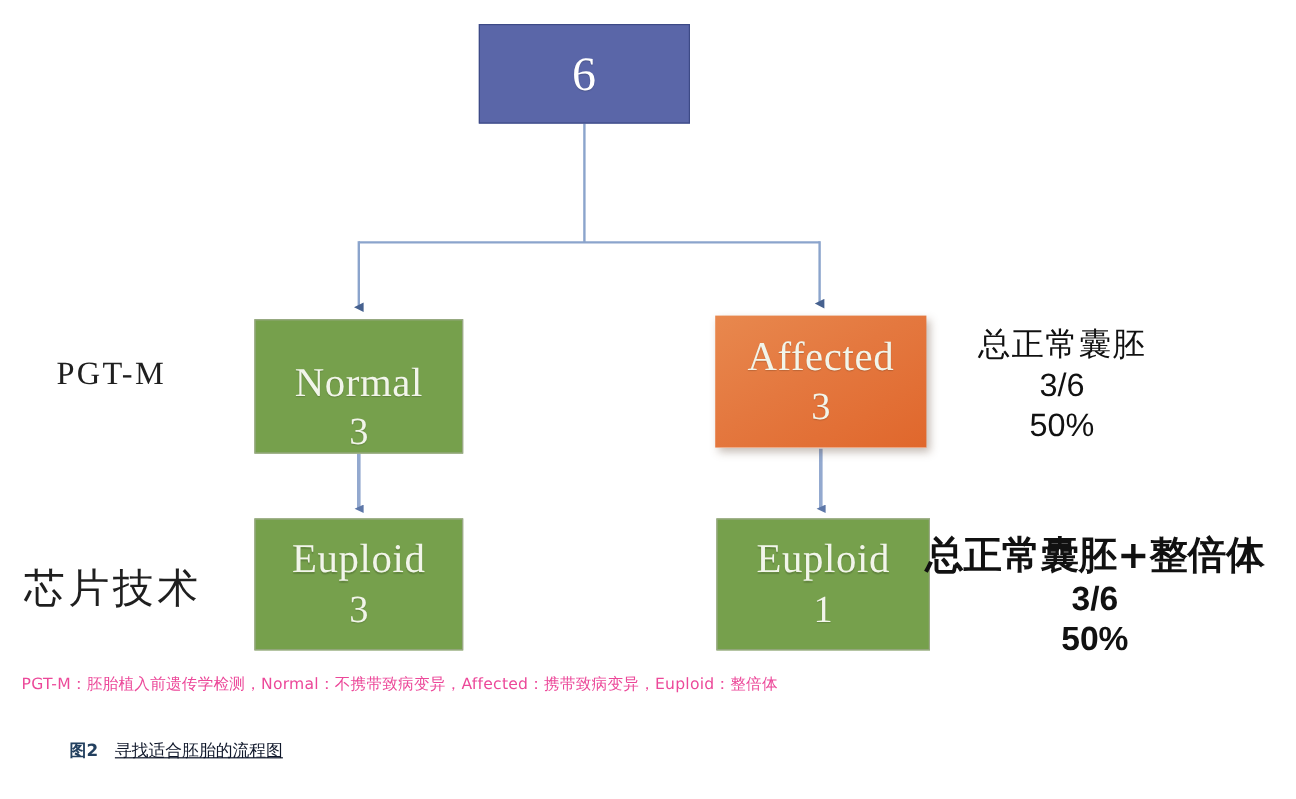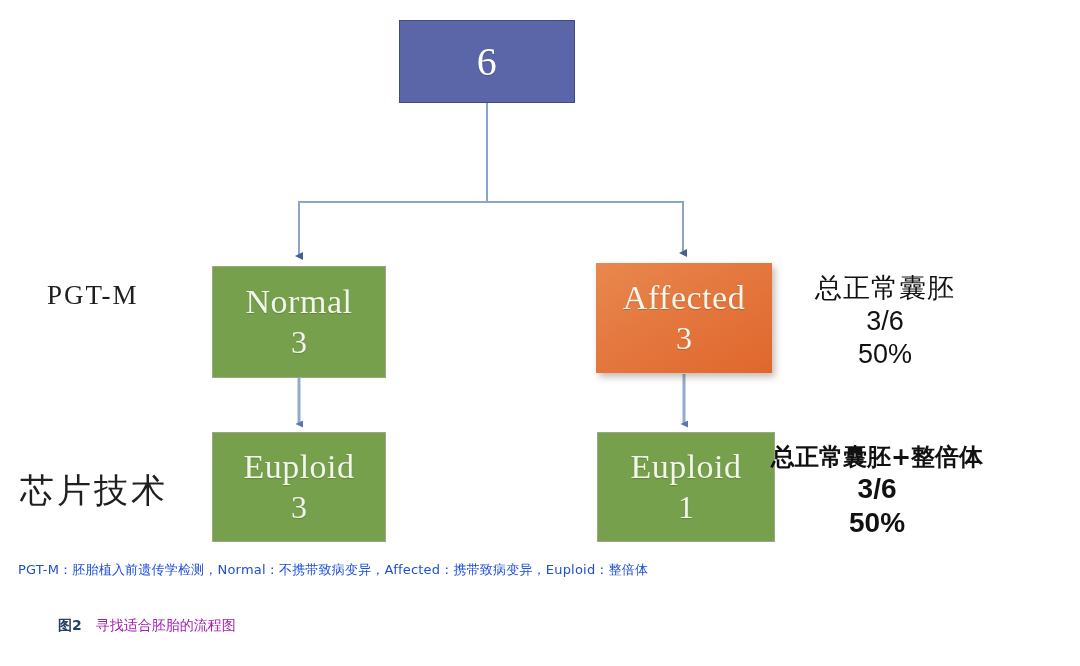--- a/index.html
+++ b/index.html
@@ -56,40 +56,40 @@
   }
   .node-root .node-title {
     font-size: 40px;
     color: #ffffff;
   }
 
   .node-green {
     background: #76a04c;
     border: 1px solid #9aa886;
   }
-  .node-normal   { left: 212px; top: 266px;  width: 174px; height: 112px; }
+  .node-normal   { left: 212px; top: 266px;  width: 174px; height: 112px; justify-content: flex-end; }
   .node-euploid-l{ left: 212px; top: 432px;  width: 174px; height: 110px; }
   .node-euploid-r{ left: 597px; top: 432px;  width: 178px; height: 110px; }
 
   .node-orange {
     left: 596px; top: 263px;
     width: 176px; height: 110px;
     border: none;
     background: linear-gradient(150deg, #e8884e 0%, #e4783f 45%, #e0672c 100%);
     box-shadow: 3px 4px 7px rgba(90,60,40,0.35);
   }
 
   
   .stage-label {
     position: absolute;
     color: #1f1f1f;
     white-space: nowrap;
   }
   .stage-label-pgtm {
-    left: 47px; top: 280px;
+    left: 47px; top: 296px;
     font-family: "Liberation Serif", "DejaVu Serif", serif;
     font-size: 27px;
     letter-spacing: 2px;
   }
   .stage-label-chip {
     left: 20px; top: 468px;
     font-family: "DejaVu Sans", "Liberation Sans", sans-serif;
     font-size: 34px;
     letter-spacing: 3px;
   }
@@ -112,54 +112,55 @@
     font-size: 27px;
   }
   .summary-top {
     left: 815px; top: 272px;
   }
   .summary-bottom {
     left: 771px; top: 443px;
   }
   .summary-bottom .sum-head {
     font-weight: bold;
-    font-size: 24px;
+    font-size: 32px;
     letter-spacing: 0;
   }
   .summary-bottom .sum-line {
     font-weight: bold;
     font-size: 28px;
   }
 
   
   .footnote {
     position: absolute;
     left: 18px; top: 561px;
     font-family: "DejaVu Sans", "Liberation Sans", sans-serif;
     font-size: 13px;
-    color: #1d4ed8;
+    color: #ec4899;
     letter-spacing: 0.2px;
     white-space: nowrap;
   }
   .caption {
     position: absolute;
     left: 18px; top: 617px;
     font-family: "DejaVu Sans", "Liberation Sans", sans-serif;
     font-size: 14px;
     color: #2b3b52;
     white-space: nowrap;
   }
   .caption .cap-num {
     font-weight: bold;
     color: #23405f;
     margin-right: 14px;
     padding-left: 40px;
   }
   .caption .cap-text {
-    color: #a21caf;
+    color: #0f172a;
+    text-decoration: underline;
   }
 </style>
 </head>
 <body>
 
 <div id="stage">
 
   <svg id="connectors" viewBox="0 0 1080 666" width="1080" height="666" xmlns="http://www.w3.org/2000/svg">
     <defs>
       <marker id="arrowBig" markerWidth="10" markerHeight="10" refX="4" refY="5" orient="auto" markerUnits="userSpaceOnUse">

